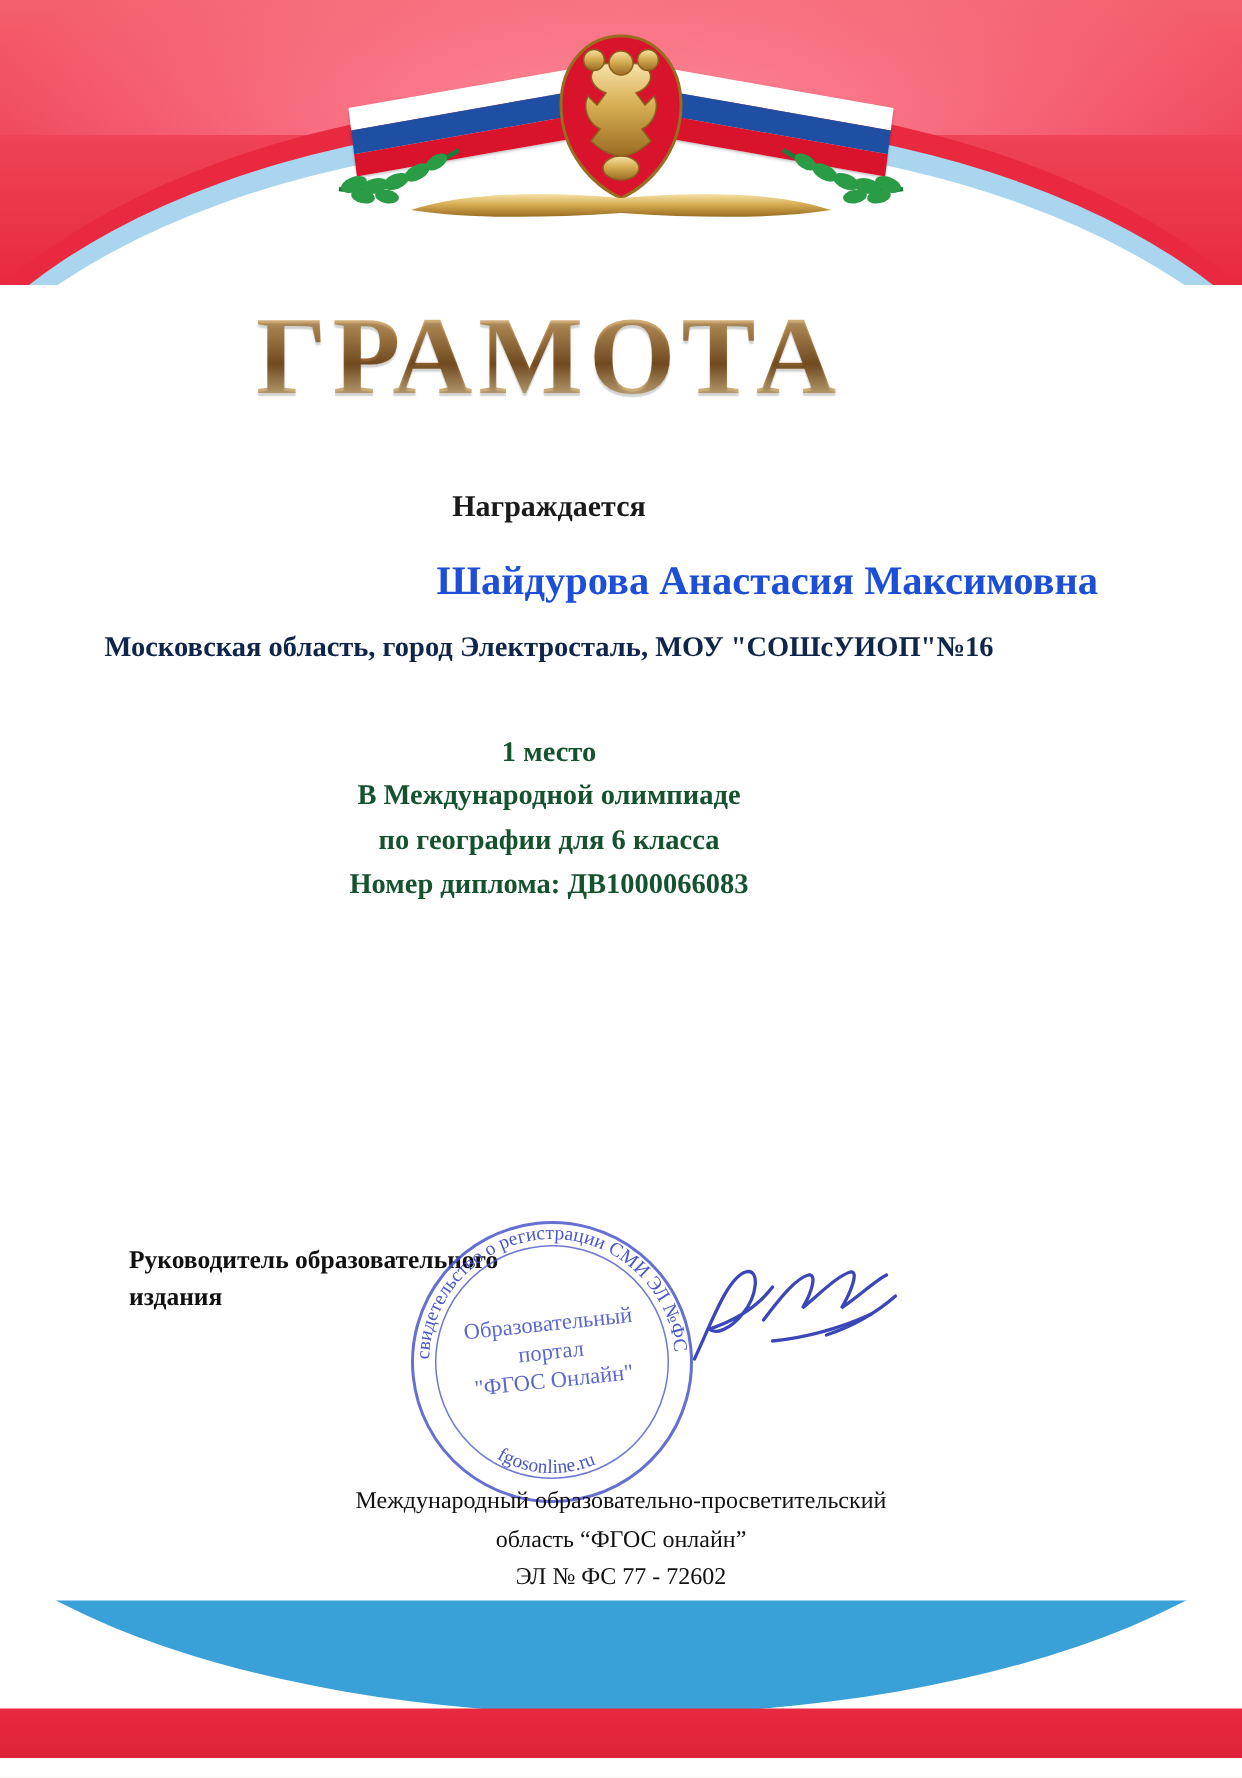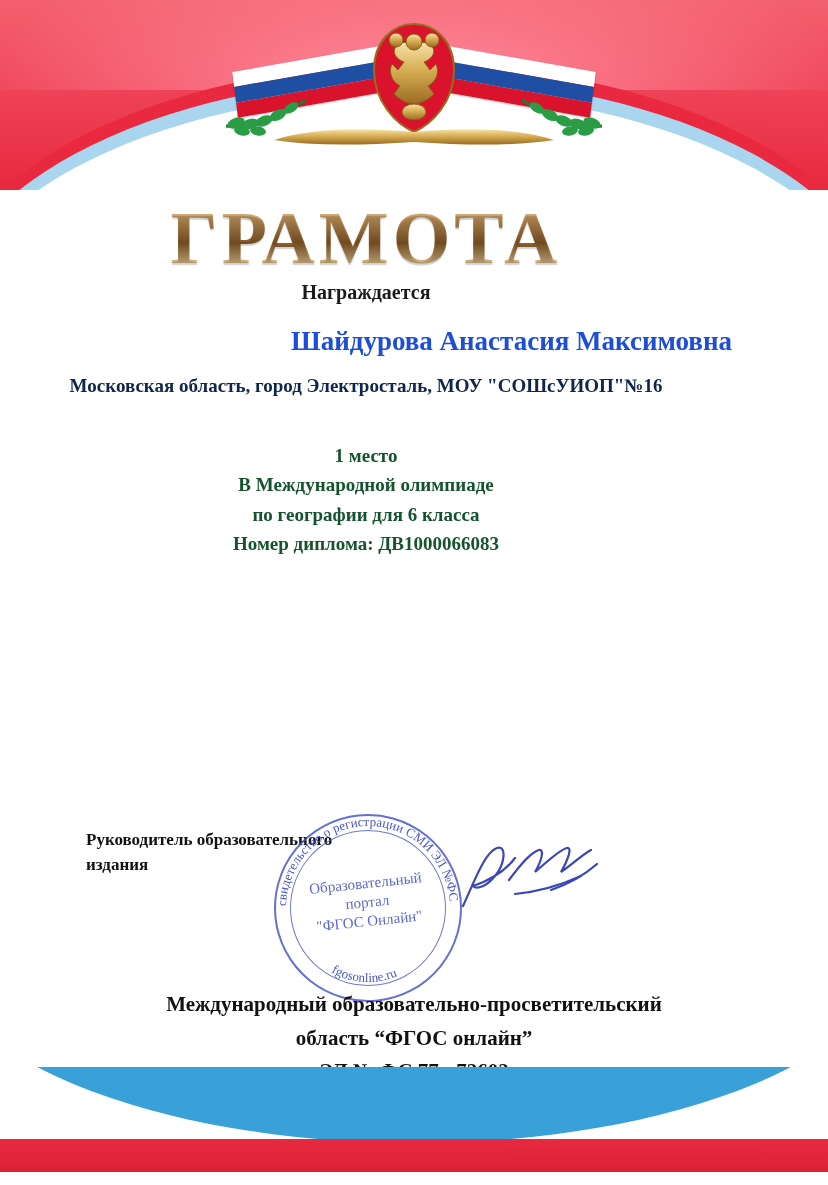--- a/index.html
+++ b/index.html
@@ -161,20 +161,21 @@
     -webkit-background-clip: text;
     background-clip: text;
     color: transparent;
     text-shadow: 0 2px 1px rgba(0,0,0,.18);
   }
   .awarded {
     text-align: center;
     font-size: 20px;
     font-weight: bold;
     color: #1a1a1a;
+    margin-top: 46px;
   }
   .recipient {
     text-align: right;
     font-size: 27px;
     font-weight: bold;
     color: #1d4ed8;
     margin-top: 22px;
   }
   .org {
     text-align: center;
@@ -264,22 +265,22 @@
 
   
   .footer {
     position: absolute;
     left: 0;
     top: 988px;
     width: 828px;
     text-align: center;
   }
   .footer div {
-    font-size: 21px;
-    font-weight: bold;
+    font-size: 16px;
+    font-weight: normal;
     color: #111;
     line-height: 1.6;
   }
 </style>
 </head>
 <body>
 
 <div class="page">
 
   <div class="top-band">

